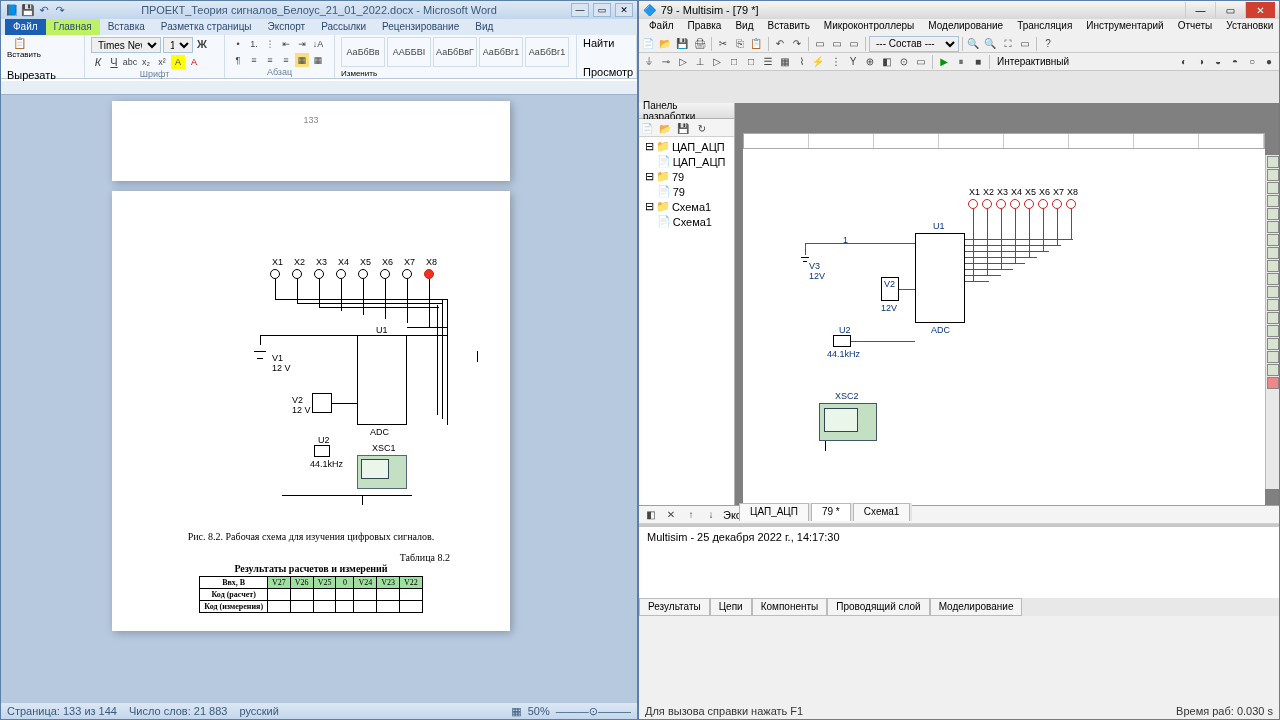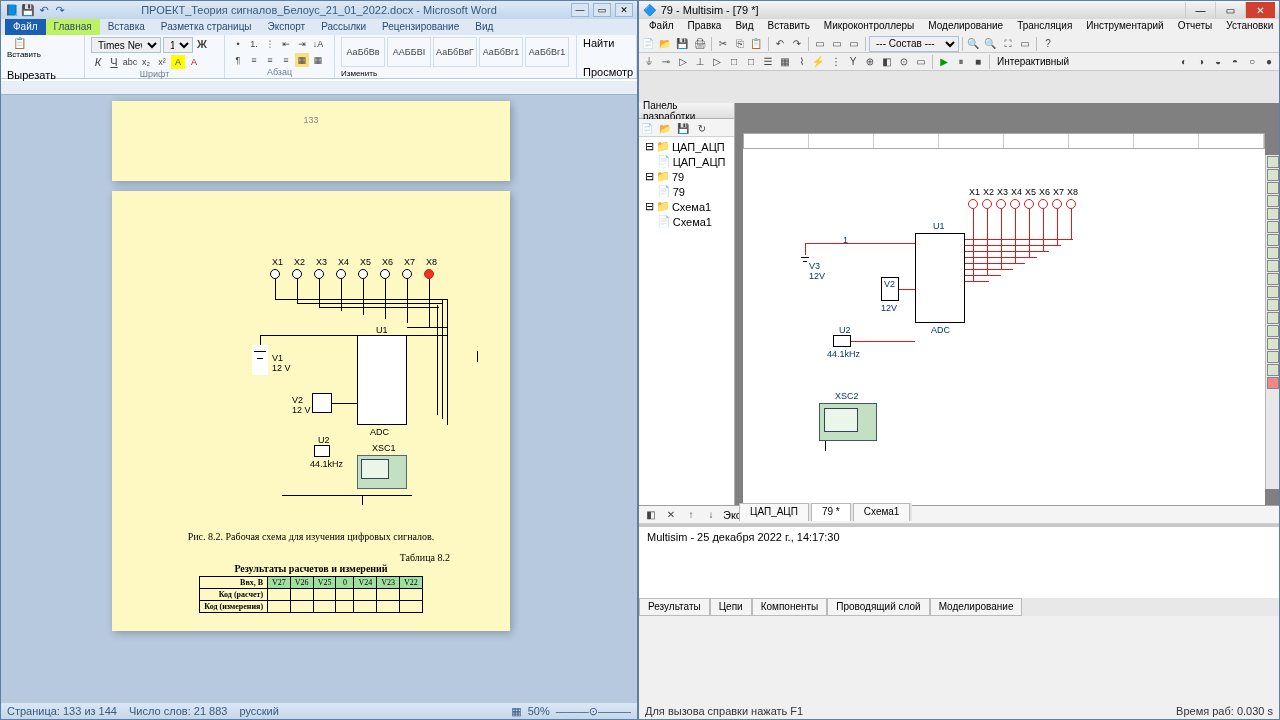--- a/index.html
+++ b/index.html
@@ -23,40 +23,40 @@
 .ribbon-group { border-right: 1px solid #d0ddeb; padding: 2px 6px; display: flex; flex-direction: column; justify-content: space-between; }
 .ribbon-label { font-size: 9px; color: #6a7f96; text-align: center; }
 .ribbon-controls { display: flex; gap: 2px; align-items: flex-start; flex-wrap: wrap; }
 .rb-btn { width: 14px; height: 14px; border: 1px solid transparent; display: inline-flex; align-items: center; justify-content: center; font-size: 9px; color: #444; }
 .rb-select { border: 1px solid #abc2da; height: 16px; font-size: 10px; padding: 0 2px; }
 .style-box { width: 44px; height: 30px; border: 1px solid #d0ddeb; font-size: 9px; display: inline-flex; align-items: center; justify-content: center; color: #444; }
 
 .word-body { position: absolute; top: 80px; bottom: 16px; left: 0; right: 0; background: #b6c9df; overflow: hidden; }
 .word-ruler { height: 14px; background: #e8eef6; border-bottom: 1px solid #9db3cc; }
 .page-area { position: absolute; top: 14px; bottom: 0; left: 0; right: 16px; overflow: auto; background: #b6c9df; }
-.page { width: 398px; background: #fef9c3; margin: 6px auto 10px; box-shadow: 2px 2px 8px rgba(0,0,0,.25); position: relative; padding: 14px 20px; }
+.page { width: 398px; background: #ffffff; margin: 6px auto 10px; box-shadow: 2px 2px 8px rgba(0,0,0,.25); position: relative; padding: 14px 20px; }
 .page-num { text-align: center; color: #888; font-size: 9px; margin-bottom: 4px; }
 
 
 .schematic { position: relative; height: 290px; margin-top: 30px; }
 .pin-label { position: absolute; font-size: 9px; font-family: Arial; }
 .pin-circle { position: absolute; width: 10px; height: 10px; border: 1px solid #000; border-radius: 50%; background: #fff; }
 .pin-circle.red { background: #e32; border-color: #c21; }
 .block { position: absolute; border: 1px solid #000; background: #fff; }
 .comp-label { position: absolute; font-size: 9px; font-family: Arial; }
 .scope-box { position: absolute; width: 50px; height: 34px; border: 1px solid #567; background: #c3e0c3; }
 .scope-inner { position: absolute; left: 3px; top: 3px; width: 28px; height: 20px; border: 1px solid #345; background: #eaf6ea; }
 .wire { position: absolute; background: #000; }
 
 .caption { text-align: center; font-size: 10px; font-family: "Times New Roman"; margin-top: 6px; }
 .tbl-label { text-align: right; font-size: 10px; font-family: "Times New Roman"; margin-top: 10px; padding-right: 40px; }
 .tbl-title { text-align: center; font-size: 10px; font-weight: bold; font-family: "Times New Roman"; }
 .res-table { border-collapse: collapse; margin: 2px auto; }
 .res-table td, .res-table th { border: 1px solid #000; font-size: 8px; padding: 1px 4px; font-family: "Times New Roman"; height: 10px; min-width: 18px; text-align: center; }
-.res-table th.rowh { min-width: 60px; text-align: right; }
+.res-table th.rowh { min-width: 60px; text-align: center; }
 .res-table .hdr { background: #9fe09f; }
 
 .word-status { position: absolute; bottom: 0; left: 0; right: 0; height: 16px; background: linear-gradient(#dbe7f4,#c5d7ec); display: flex; align-items: center; padding: 0 6px; font-size: 10px; color: #3a5a7a; gap: 12px; }
 .word-status .right { margin-left: auto; display: flex; gap: 6px; }
 
 
 .ms-window { position: absolute; left: 638px; top: 0; width: 642px; height: 720px; background: #e6e6e6; border: 1px solid #5b7fa6; }
 .ms-titlebar { height: 18px; background: linear-gradient(#f5f5f5,#d8d8d8); display: flex; align-items: center; padding: 0 4px; }
 .ms-title { flex: 1; color: #000; font-size: 11px; padding-left: 4px; }
 .ms-winbtns { display: flex; }

